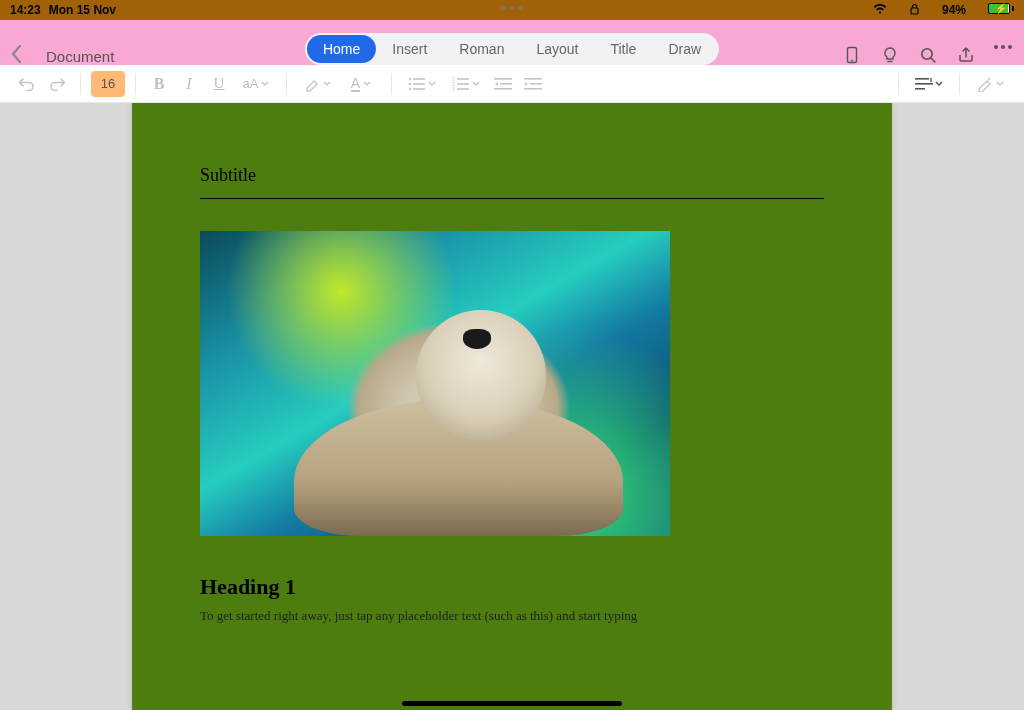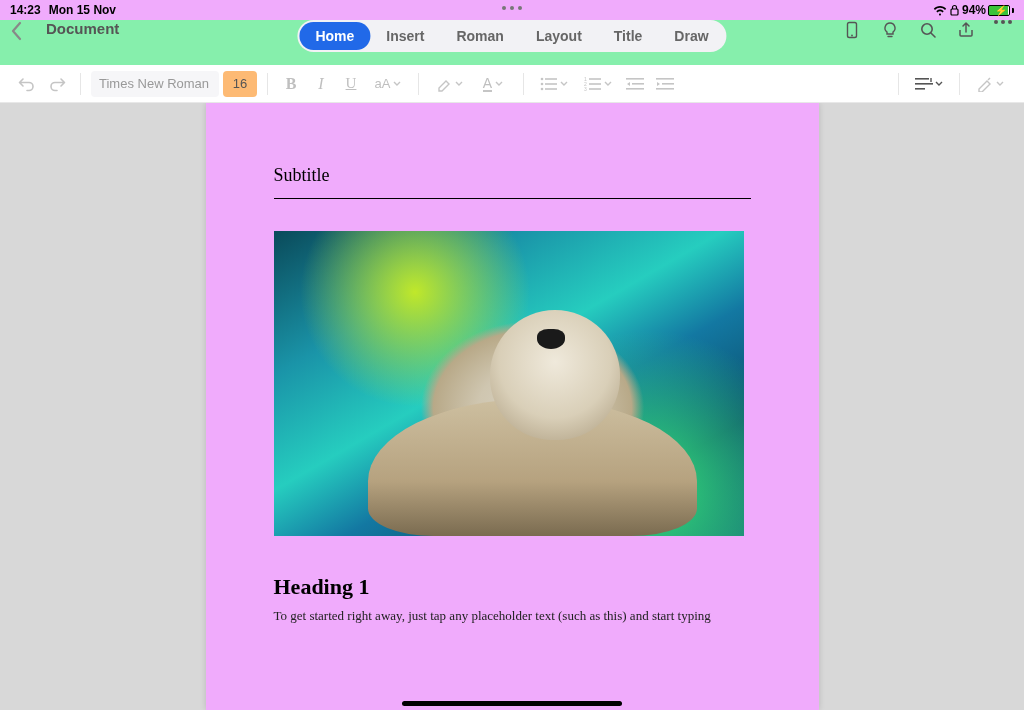--- a/index.html
+++ b/index.html
@@ -5,57 +5,56 @@
   * { box-sizing: border-box; margin: 0; padding: 0; }
   body {
     font-family: -apple-system, BlinkMacSystemFont, "Segoe UI", sans-serif;
     background: #d8d8d8;
     width: 1024px;
     height: 710px;
     overflow: hidden;
     position: relative;
   }
   .status-bar {
-    background: #f0abfc;
+    background: #a16207;
     height: 20px;
     display: flex;
     align-items: center;
     justify-content: space-between;
     padding: 0 10px;
     font-size: 12px;
     font-weight: 600;
     color: #000;
   }
   .status-left { display: flex; gap: 8px; }
   .status-center {
     position: absolute; left: 50%; top: 6px; transform: translateX(-50%);
     display: flex; gap: 4px;
   }
   .dot { width: 4px; height: 4px; border-radius: 50%; background: #777; }
-  .status-right { display: flex; align-items: center; gap: 2px; }
+  .status-right { display: flex; align-items: flex-start; gap: 22px; }
   .battery-box {
     display: inline-flex; align-items: center; gap: 2px;
   }
   .battery-rect {
     width: 22px; height: 11px; border: 1px solid #000; border-radius: 2px;
     position: relative; background: linear-gradient(to right, #3ac23a 94%, #fff 94%);
   }
   .battery-tip { width: 2px; height: 5px; background:#000; border-radius:0 1px 1px 0; }
   .charge-bolt {
     position: absolute; left: 6px; top: -1px; font-size: 10px; color: #000;
   }
 
   .header {
-    background: #86efac;
+    background: #f9a8d4;
     height: 45px;
     display: flex;
-    align-items: flex-start;
+    align-items: flex-end;
     padding: 0 10px;
     position: relative;
-    font-weight: bold;
   }
   .back-chevron {
     width: 22px; height: 22px; display: flex; align-items: center;
     color: #666; cursor: pointer;
   }
   .doc-title { margin-left: 14px; color: #555; font-size: 15px; }
   .tabs {
     position: absolute; left: 50%; transform: translateX(-50%);
     display: flex; align-items: center;
     background: #f2f2f5; border-radius: 18px; padding: 2px;
@@ -95,22 +94,22 @@
   }
   .ribbon-right { margin-left: auto; display:flex; align-items:center; gap:4px; }
 
   .canvas {
     position: absolute;
     top: 103px; bottom: 0; left: 0; right: 0;
     display: flex; justify-content: center;
     overflow: hidden;
   }
   .page {
-    width: 613px;
-    background: #f0abfc;
+    width: 760px;
+    background: #4d7c0f;
     box-shadow: 0 0 6px rgba(0,0,0,0.15);
     padding: 62px 68px 0 68px;
     font-family: "Times New Roman", Times, serif;
     color: #000;
   }
   .subtitle { font-size: 18px; margin-bottom: 12px; }
   .title { font-size: 32px; font-weight: 400; margin-bottom: 12px; }
   .author { font-size: 14px; margin-bottom: 6px; }
   .hr { border: none; border-top: 1px solid #000; margin-bottom: 32px; }
   .img-placeholder {
@@ -243,21 +242,20 @@
           <path d="M6 5 2.5 8.5 6 12M3 8.5h9a4 4 0 010 8h-2" fill="none" stroke="#c5c5c5" stroke-width="1.6" stroke-linecap="round" stroke-linejoin="round"></path>
         </svg>
     </div>
     <div class="ricon">
       <svg width="20" height="20" viewBox="0 0 20 20">
           <path d="M14 5l3.5 3.5L14 12M17 8.5H8a4 4 0 000 8h2" fill="none" stroke="#c5c5c5" stroke-width="1.6" stroke-linecap="round" stroke-linejoin="round"></path>
         </svg>
     </div>
   </div>
   <div class="rsep"></div>
-  <div class="font-name">Times New Roman</div>
   <div class="font-size">16</div>
   <div class="rsep"></div>
   <div class="rgroup">
     <div class="ricon">
         <span style="font-weight:700;font-size:16px;font-family:serif">B</span>
       </div>
     <div class="ricon">
         <span style="font-style:italic;font-size:16px;font-family:serif">I</span>
       </div>
     <div class="ricon">

